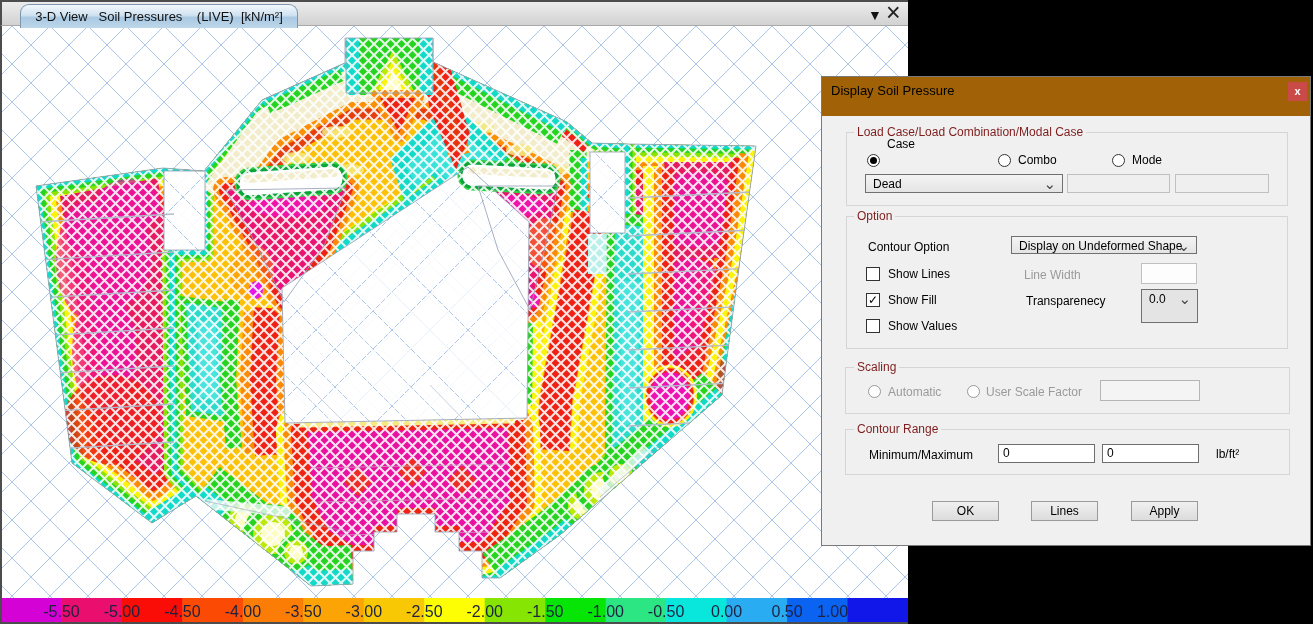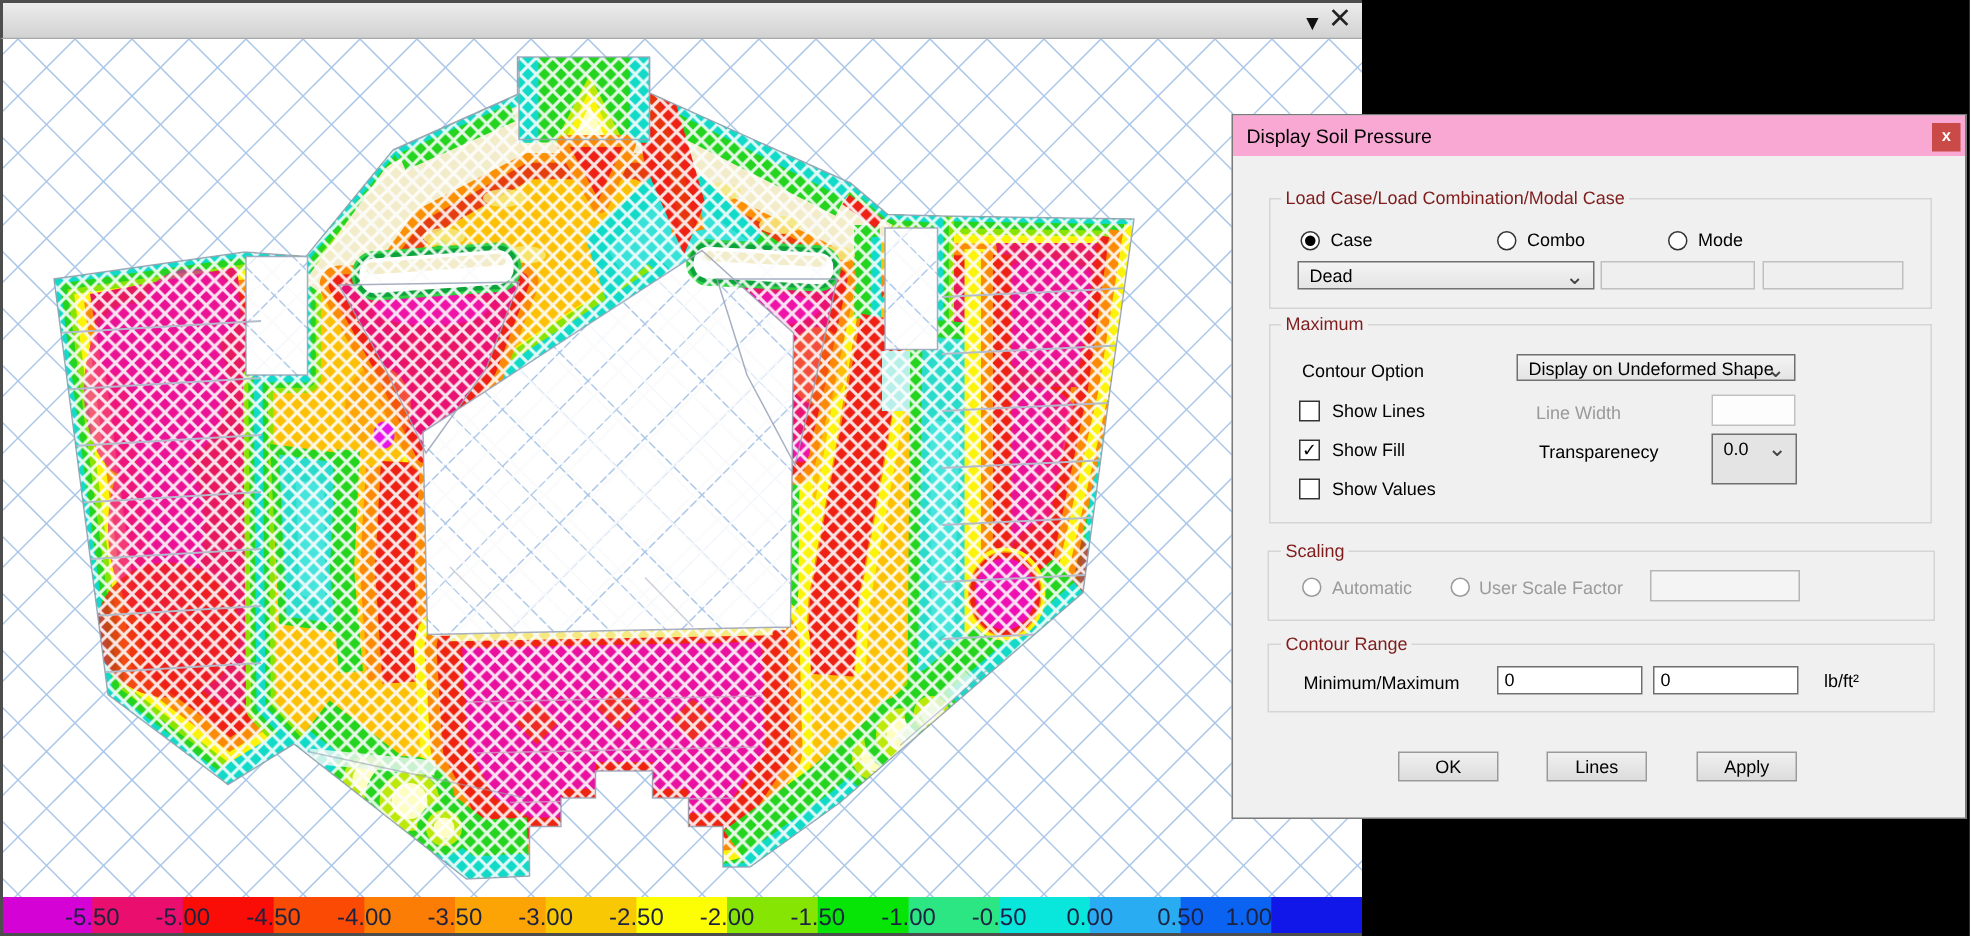--- a/index.html
+++ b/index.html
@@ -3,21 +3,21 @@
 <meta charset="utf-8">
 <style>
 html,body{margin:0;padding:0;background:#000;font-family:"Liberation Sans",sans-serif;}
 #stage{position:relative;width:1313px;height:624px;background:#000;overflow:hidden;}
 #win{position:absolute;left:0;top:0;width:908px;height:624px;background:#fff;}
 #titlebar{position:absolute;left:0;top:0;width:908px;height:26px;background:linear-gradient(#ececec,#d2d2d2);border-top:2px solid #4d4d4d;border-left:2px solid #4d4d4d;box-sizing:border-box;border-bottom:1px solid #a8a8a8;}
 #tab{position:absolute;left:18px;top:2px;width:278px;height:24px;background:linear-gradient(#f3f8fc, #cfe2f1 45%, #a9c8e2 55%, #bdd7ea);border:1px solid #7d96ac;border-bottom:none;border-radius:9px 9px 0 0;box-sizing:border-box;text-align:center;font-size:13px;color:#111;line-height:23px;}
 #tbtns{position:absolute;left:866px;top:5px;font-size:14px;color:#111;}#tbx{position:absolute;left:884px;top:-4px;font-size:25px;color:#222;}
 #plot{position:absolute;left:0;top:0;}
 #dlg{position:absolute;left:821px;top:76px;width:490px;height:470px;background:#f0f0f0;border:1px solid #7a7a7a;box-sizing:border-box;font-size:12px;color:#000;}
-#dlgtitle{position:absolute;left:0;top:0;width:100%;height:27px;background:#f9a8d4;}
+#dlgtitle{position:absolute;left:0;top:0;width:100%;height:39px;background:#a16207;}
 #dlgtitle span{position:absolute;left:9px;top:6px;font-size:13px;}
 #dlgclose{position:absolute;right:3px;top:5px;width:19px;height:19px;background:#c94a47;color:#fff;font-size:11px;font-weight:bold;text-align:center;line-height:19px;}
 .grp{position:absolute;border:1px solid #d5d5d5;}
 .grplab{position:absolute;color:#7f1d1d;background:#f0f0f0;padding:0 3px;}
 .radio{position:absolute;width:13px;height:13px;border:1px solid #333;border-radius:50%;background:#fff;box-sizing:border-box;}
 .radio.sel:after{content:"";position:absolute;left:2px;top:2px;width:7px;height:7px;border-radius:50%;background:#000;}
 .radio.dis{border-color:#999;}
 .check{position:absolute;width:14px;height:14px;border:1px solid #333;background:#fff;box-sizing:border-box;font-size:12px;line-height:12px;text-align:center;}
 .lbl{position:absolute;white-space:nowrap;}
 .dis{color:#9a9a9a;}
@@ -367,45 +367,46 @@
 <text x="666.1" y="616.5">-0.50</text>
 <text x="726.6" y="616.5">0.00</text>
 <text x="787.1" y="616.5">0.50</text>
 <text x="832.5" y="616.5">1.00</text>
 </g>
           </g>
 <rect x="0" y="0" width="2" height="624" fill="#4d4d4d"></rect>
 <rect x="0" y="622" width="908" height="2" fill="#4d4d4d"></rect>
 </svg></div>
     <div id="titlebar">
+      <div id="tab">3-D View&nbsp;&nbsp;&nbsp;Soil Pressures&nbsp;&nbsp;&nbsp;&nbsp;(LIVE)&nbsp;&nbsp;[kN/m²]</div>
       <div id="tbtns">▼</div>
         <div id="tbx">×</div>
     </div>
   </div>
 
   <div id="dlg">
     <div id="dlgtitle">
         <span>Display Soil Pressure</span>
         <div id="dlgclose">x</div>
       </div>
 
     <div class="grp" style="left:24px;top:55px;width:440px;height:72px;"></div>
     <div class="grplab" style="left:32px;top:48px;">Load Case/Load Combination/Modal Case</div>
     <div class="radio sel" style="left:45px;top:77px;"></div>
-    <div class="lbl" style="left:65px;top:76px;">Case</div>
+    <div class="lbl" style="left:65px;top:60px;">Case</div>
     <div class="radio" style="left:176px;top:77px;"></div>
     <div class="lbl" style="left:196px;top:76px;">Combo</div>
     <div class="radio" style="left:290px;top:77px;"></div>
     <div class="lbl" style="left:310px;top:76px;">Mode</div>
     <div class="combo" style="left:43px;top:97px;width:198px;height:19px;">Dead<span class="chev">⌄</span></div>
     <div class="tfield" style="left:245px;top:97px;width:103px;height:19px;"></div>
     <div class="tfield" style="left:353px;top:97px;width:94px;height:19px;"></div>
 
     <div class="grp" style="left:24px;top:139px;width:440px;height:131px;"></div>
-    <div class="grplab" style="left:32px;top:132px;">Maximum</div>
+    <div class="grplab" style="left:32px;top:132px;">Option</div>
     <div class="lbl" style="left:46px;top:163px;">Contour Option</div>
     <div class="combo" style="left:189px;top:159px;width:186px;height:18px;">Display on Undeformed Shape<span class="chev">⌄</span></div>
     <div class="check" style="left:44px;top:190px;"></div>
     <div class="lbl" style="left:66px;top:190px;">Show Lines</div>
     <div class="lbl dis" style="left:202px;top:191px;">Line Width</div>
     <div class="tfield" style="left:319px;top:186px;width:56px;height:21px;background:#fdfdfd;"></div>
     <div class="check" style="left:44px;top:216px;">✓</div>
     <div class="lbl" style="left:66px;top:216px;">Show Fill</div>
     <div class="lbl" style="left:204px;top:217px;">Transparenecy</div>
     <div class="combo" style="left:319px;top:212px;width:57px;height:34px;background:#e4e4e4;">0.0<span class="chev">⌄</span></div>

